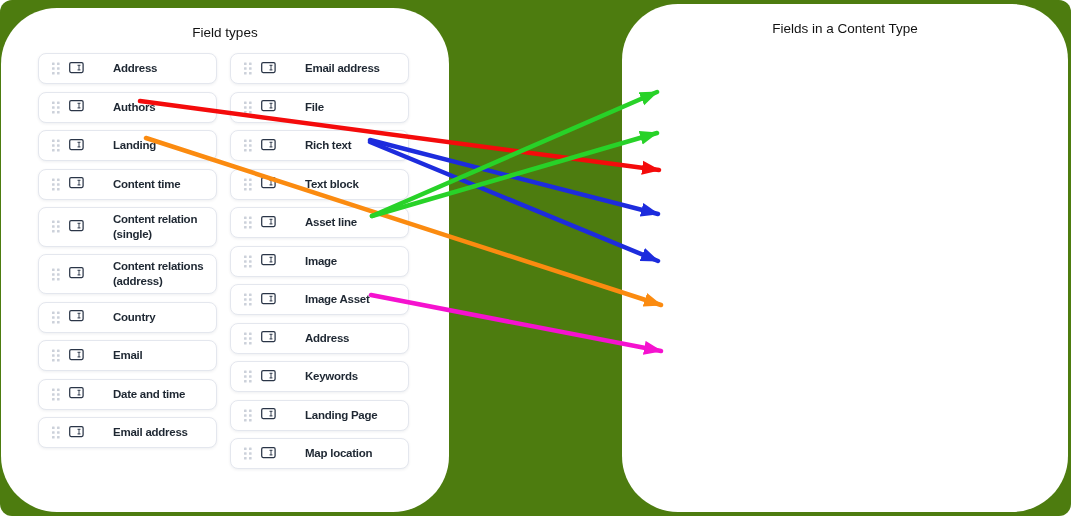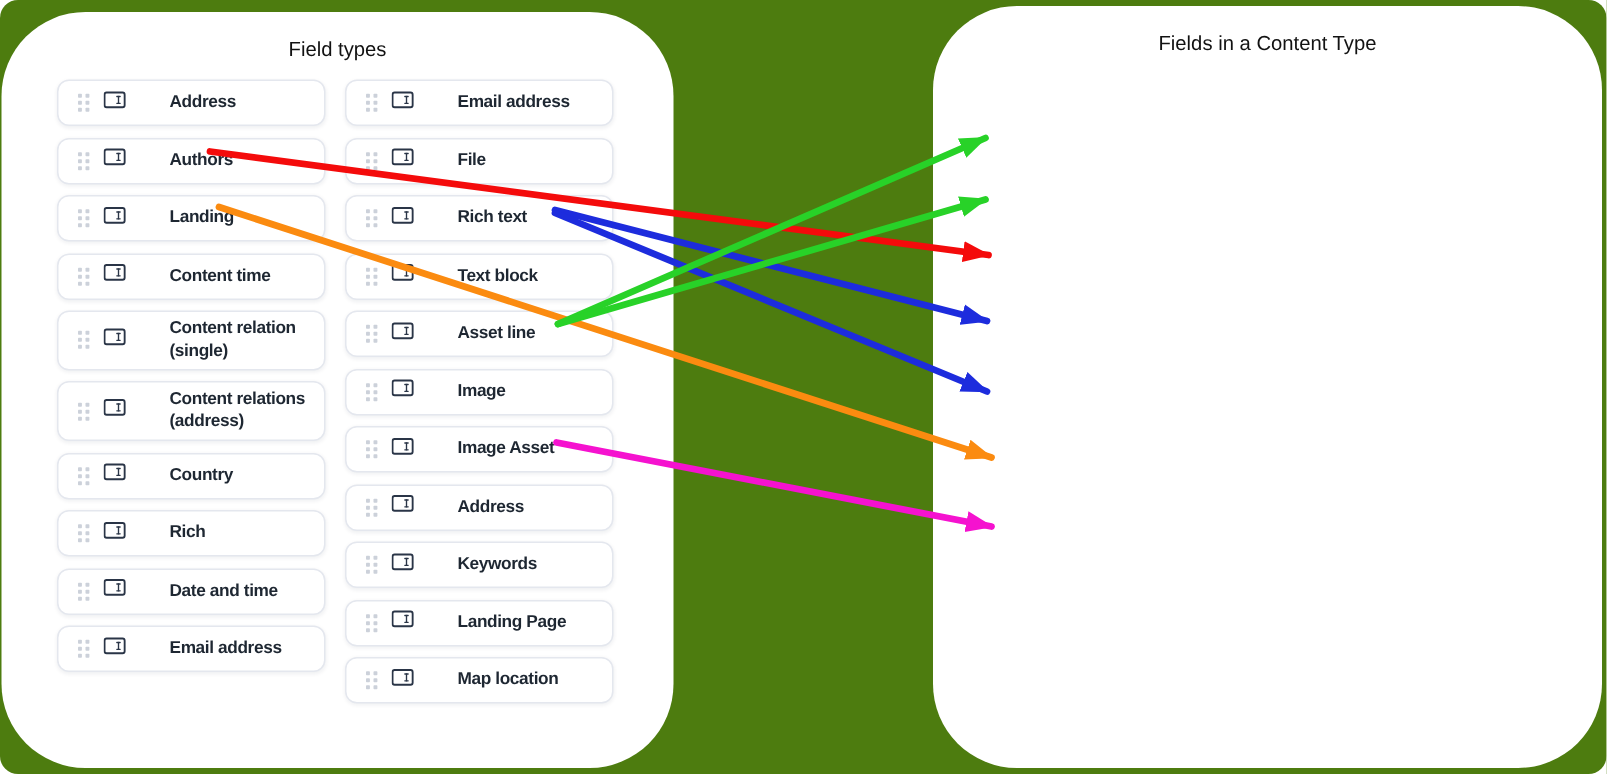--- a/index.html
+++ b/index.html
@@ -233,21 +233,21 @@
     <span class="ficon">
       <svg width="15" height="13" viewBox="0 0 15 13" aria-hidden="true">
         <rect x="0.7" y="1.7" width="13.4" height="9.8" rx="1.4" fill="none" stroke="#2a3547" stroke-width="1.25"></rect>
         <g stroke="#2a3547" stroke-width="0.9" stroke-linecap="round">
           <line x1="8.9" y1="4.3" x2="11.1" y2="4.3"></line>
           <line x1="10" y1="4.3" x2="10" y2="8.9"></line>
           <line x1="8.9" y1="8.9" x2="11.1" y2="8.9"></line>
         </g>
       </svg>
     </span>
-    <span class="flabel">Rich</span>
+    <span class="flabel">Email</span>
   </div>
           <div class="field-type">
     <span class="drag">
       <svg width="8" height="13" viewBox="0 0 8 13" aria-hidden="true">
         <g fill="#ccd1da">
           <rect x="0" y="0.5" width="2.6" height="2.6" rx="0.5"></rect>
                   <rect x="5" y="0.5" width="2.6" height="2.6" rx="0.5"></rect>
           <rect x="0" y="5.2" width="2.6" height="2.6" rx="0.5"></rect>
                   <rect x="5" y="5.2" width="2.6" height="2.6" rx="0.5"></rect>
           <rect x="0" y="9.9" width="2.6" height="2.6" rx="0.5"></rect>

